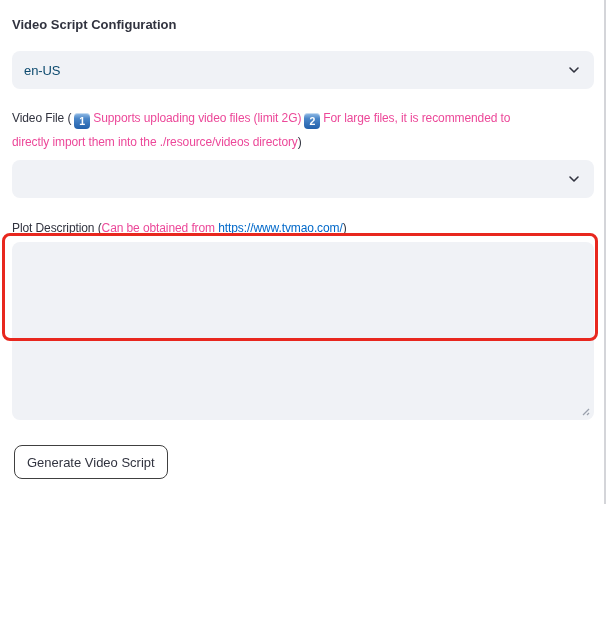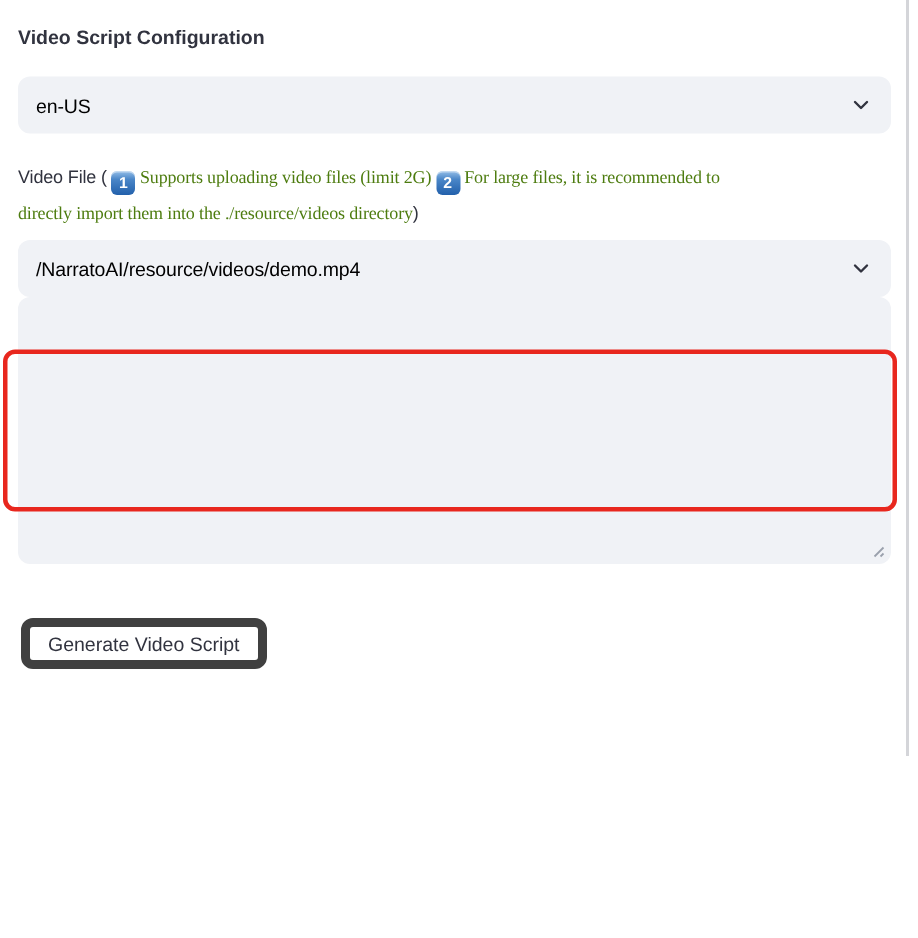--- a/index.html
+++ b/index.html
@@ -14,53 +14,53 @@
     background:#d4d5d9;
   }
   .heading {
     font-size:13px; font-weight:bold; line-height:20px; color:#31333f;
     margin-bottom:16px;
   }
   .label {
     font-size:12px; letter-spacing:-0.1px; line-height:24px; color:#31333f;
     white-space:pre-line; margin-bottom:5px;
   }
-  .label .blue { color:#4d7c0f;font-family:Liberation Serif, serif; }
+  .label .blue { color:#ec4899; }
   .label a { color:#0068c9; text-decoration:underline; cursor:pointer; }
   .badge {
     display:inline-flex; align-items:center; justify-content:center;
     width:16px; height:16px; border-radius:4px; margin:0 3px;
     background:linear-gradient(180deg,#96bfe8 0%,#4a86c8 35%,#2260ab 100%);
     box-shadow:inset 0 1px 0 rgba(255,255,255,0.45);
     color:#ffffff; font-size:10.5px; font-weight:bold;
     vertical-align:-3px; letter-spacing:0;
   }
   .select {
     position:relative; width:582px; height:38px; background:#f0f2f6;
     border-radius:8px; display:flex; align-items:center;
     padding:0 34px 0 12px; cursor:pointer;
   }
-  .select .value { font-size:13px; color:#000000; letter-spacing:-0.1px; }
+  .select .value { font-size:13px; color:#0c4a6e; letter-spacing:-0.1px; }
   .select .chev {
     position:absolute; right:12px; top:50%; margin-top:-8px;
     width:16px; height:16px;
   }
   .mt16 { margin-top:16px; }
   .mt17 { margin-top:17px; }
   .mt18 { margin-top:18px; margin-bottom:2px; }
   .ta-wrap { position:relative; width:582px; height:178px; }
   textarea.plot {
     width:582px; height:178px; background:#f0f2f6; border:none;
     border-radius:8px; resize:none; outline:none; padding:10px 12px;
     font-family:"Liberation Sans", sans-serif; font-size:13px; color:#31333f;
   }
   .resize-handle { position:absolute; right:4px; bottom:4px; cursor:nwse-resize; }
   .gen-btn {
-    margin-top:36px; margin-left:2px; height:34px; padding:4px 12px;
-    background:#ffffff; border:6px solid #404040; border-radius:8px;
+    margin-top:25px; margin-left:2px; height:34px; padding:4px 12px;
+    background:#ffffff; border:1px solid #404040; border-radius:8px;
     font-family:"Liberation Sans", sans-serif; font-size:13px; color:#31333f;
     cursor:pointer; display:inline-flex; align-items:center;
   }
   .anno {
     position:absolute; border:3px solid #e8271e; background:transparent;
     pointer-events:none;
   }
   .anno-video { left:2px; top:233px; width:596px; height:108px; border-radius:8px; }
   .anno-btn { left:8px; top:570px; width:177px; height:49px; border-radius:10px; }
 </style>
@@ -78,26 +78,26 @@
         <path d="M6 9l6 6 6-6"></path>
       </svg>
   </div>
 
 
 
   <div class="label mt17"><span>Video File (</span><span class="badge">1</span><span class="blue">Supports uploading video files (limit 2G)</span><span class="badge">2</span><span class="blue">For large files, it is recommended to
 directly import them into the ./resource/videos directory</span><span>)</span></div>
 
   <div class="select" style="margin-top:6px;">
-    <span class="value">/NarratoAI/resource/videos/demo.mp4</span>
     <svg class="chev" viewBox="0 0 24 24" fill="none" stroke="#31333f" stroke-width="2.4" stroke-linecap="round" stroke-linejoin="round">
         <path d="M6 9l6 6 6-6"></path>
       </svg>
   </div>
 
+  <div class="label mt18"><span>Plot Description (</span><span class="blue">Can be obtained from </span><a>https://www.tvmao.com/</a><span>)</span></div>
 
   <div class="ta-wrap">
     <textarea class="plot" style=""></textarea>
     <svg class="resize-handle" width="10" height="10" viewBox="0 0 10 10" fill="none" stroke="#9aa0ac" stroke-width="1.2">
         <path d="M9 3L3 9"></path>
         <path d="M9 7L7 9"></path>
       </svg>
   </div>
 
   <button class="gen-btn">Generate Video Script</button>

